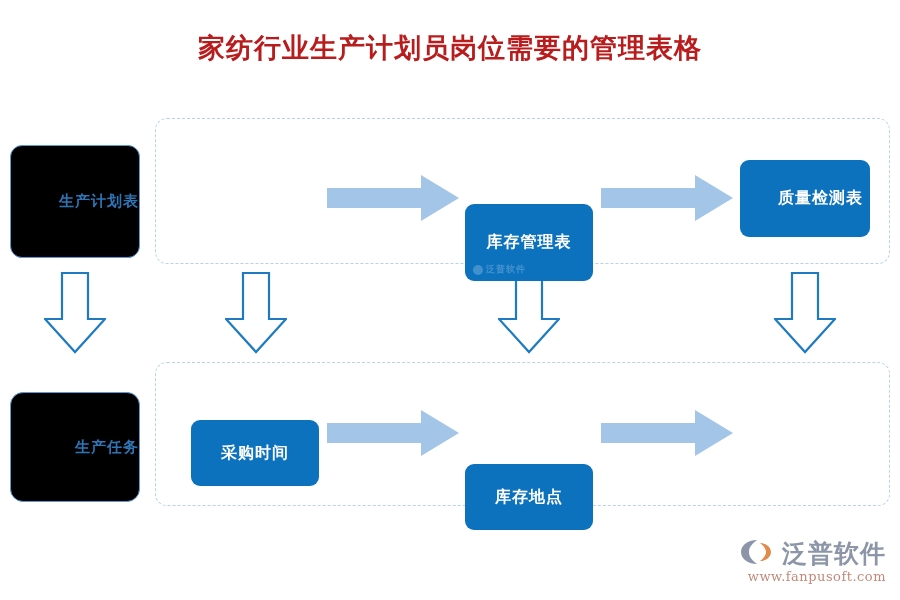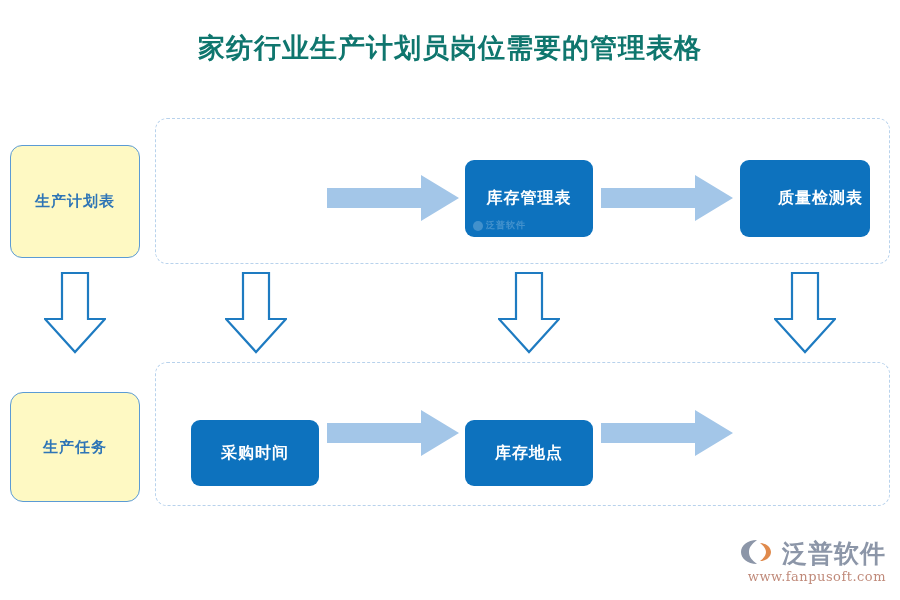--- a/index.html
+++ b/index.html
@@ -23,21 +23,21 @@
 
   
   .page-title {
     position: absolute;
     left: 0;
     top: 30px;
     width: 900px;
     text-align: center;
     font-size: 27px;
     font-weight: bold;
-    color: #0f766e;
+    color: #b91c1c;
     letter-spacing: 1px;
     font-family: "DejaVu Serif", "Liberation Serif", serif;
     white-space: nowrap;
   }
 
   
   .dashed-group {
     position: absolute;
     border: 1.6px dashed #B8D2EC;
     border-radius: 12px;
@@ -53,27 +53,27 @@
   .dashed-group.bottom {
     left: 155px;
     top: 362px;
     width: 735px;
     height: 144px;
   }
 
   
   .stage-box {
     position: absolute;
-    background: #fef9c3;
+    background: #000000;
     border: 1.6px solid #5B9BD5;
     border-radius: 12px;
     box-sizing: border-box;
     display: flex;
     align-items: center;
-    justify-content: center;
+    justify-content: flex-end;
     color: #2E75B6;
     font-size: 15px;
     font-weight: bold;
     letter-spacing: 1px;
   }
   .stage-box.one {
     left: 10px;
     top: 145px;
     width: 130px;
     height: 113px;
@@ -97,21 +97,21 @@
     justify-content: center;
     color: #ffffff;
     font-size: 16px;
     font-weight: bold;
     letter-spacing: 1px;
     z-index: 3;
   }
   .proc-box.r1 { top: 160px; height: 77px; }
   .proc-box.r2 { top: 420px; height: 66px; }
   .proc-box.c1 { left: 191px; width: 128px; }
-  .proc-box.c2 { left: 465px; width: 128px; }
+  .proc-box.c2 { left: 465px; width: 128px; margin-top: 44px; }
   .proc-box.c3 { left: 740px; width: 130px; padding-left: 31px; }
 
   
   .h-arrow {
     position: absolute;
     height: 46px;
     z-index: 2;
   }
   .h-arrow svg { display: block; }
   .ha-r1 { top: 175px; }

